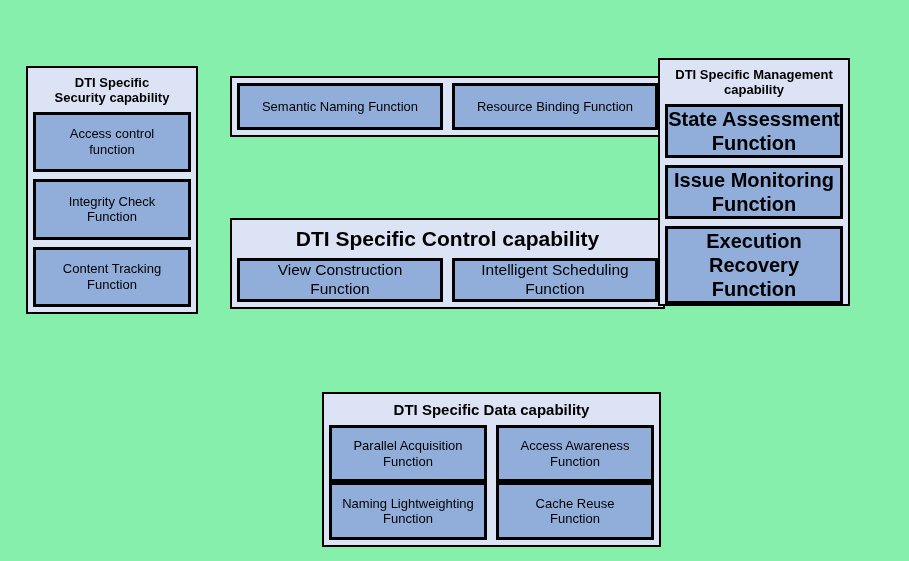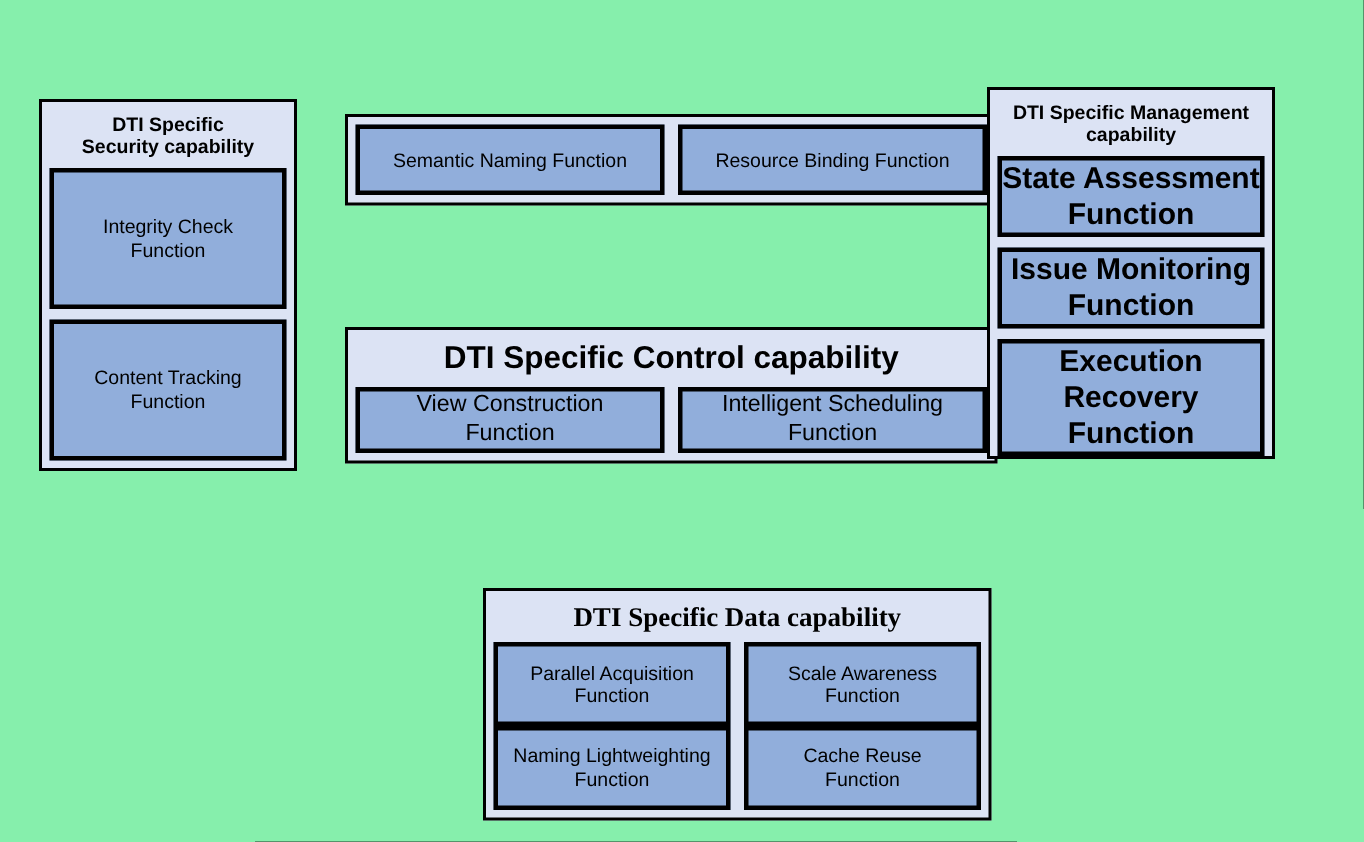--- a/index.html
+++ b/index.html
@@ -33,21 +33,21 @@
   }
   .cap-title {
     text-align: center;
     font-weight: bold;
     color: #000000;
     line-height: 1.18;
     margin: 2px 0 6px 0;
     white-space: pre-line;
   }
   .cap-title.sm { font-size: 13px; }
-  .cap-title.md { font-size: 18px; font-family: Liberation Serif, serif; }
+  .cap-title.md { font-size: 15px; }
   .cap-title.lg { font-size: 21px; }
   
   .fn-stack {
     display: flex;
     flex-direction: column;
     gap: 7px;
     flex: 1;
   }
   .fn-row {
     display: flex;
@@ -97,20 +97,22 @@
 </style>
 </head>
 <body>
 
 <div class="canvas">
 
   <div class="capability" id="cap-security">
     <div class="cap-title sm">DTI Specific
 Security capability</div>
     <div class="fn-stack">
+      <div class="fn f13">Access control
+function</div>
       <div class="fn f13">Integrity Check
 Function</div>
       <div class="fn f13">Content Tracking
 Function</div>
     </div>
   </div>
 
   <div class="capability" id="cap-naming">
     <div class="fn-row">
       <div class="fn f13">Semantic Naming Function</div>
@@ -140,21 +142,21 @@
 Function</div>
     </div>
   </div>
 
   <div class="capability" id="cap-data">
     <div class="cap-title md">DTI Specific Data capability</div>
     <div class="fn-grid">
       <div class="fn-row">
         <div class="fn f13">Parallel Acquisition
 Function</div>
-        <div class="fn f13">Scale Awareness
+        <div class="fn f13">Access Awareness
 Function</div>
       </div>
       <div class="fn-row">
         <div class="fn f13">Naming Lightweighting
 Function</div>
         <div class="fn f13">Cache Reuse
 Function</div>
       </div>
     </div>
   </div>

